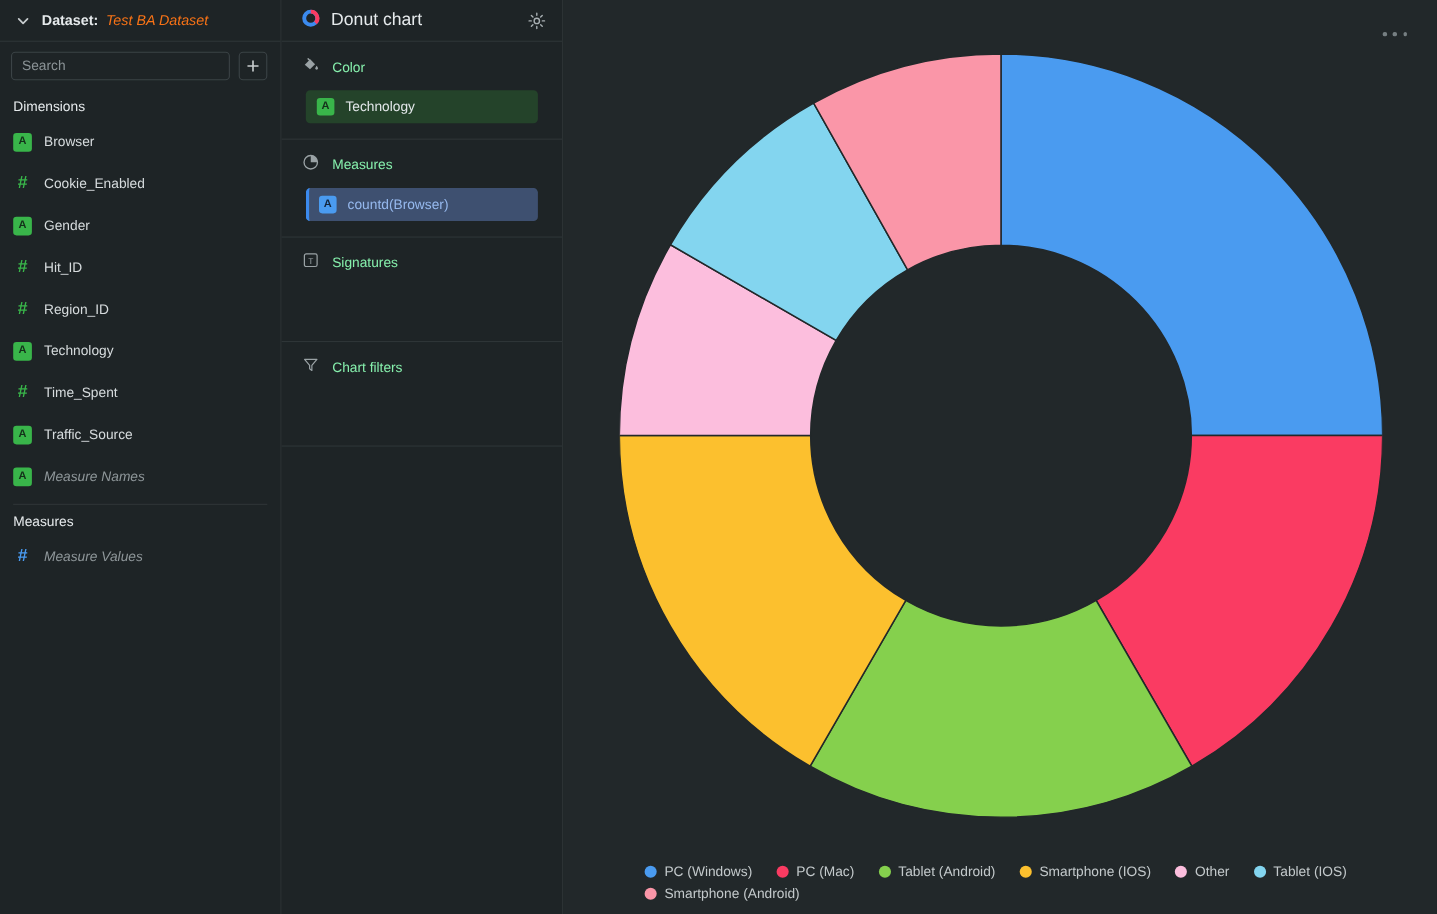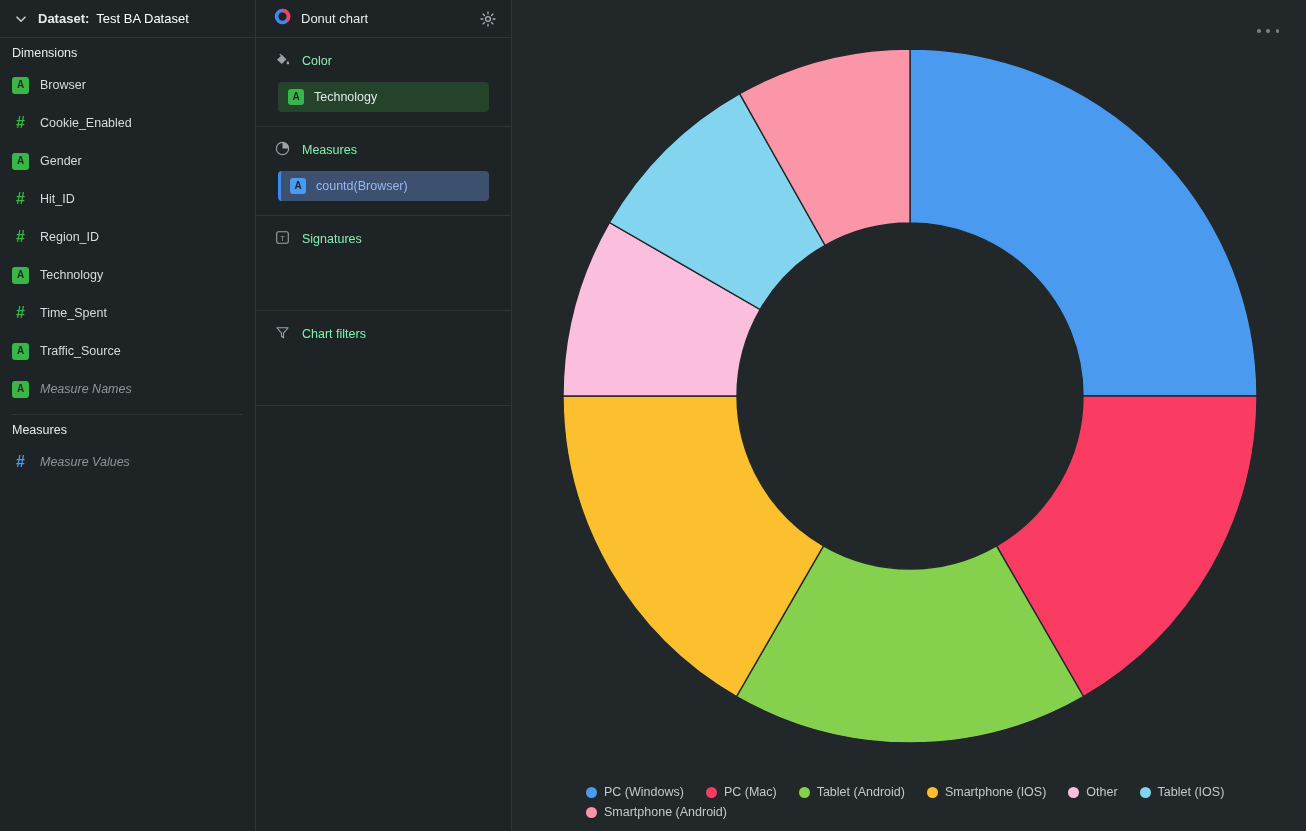--- a/index.html
+++ b/index.html
@@ -35,21 +35,21 @@
   .chev {
     width: 18px; height: 18px;
     margin-right: 8px;
     display: inline-flex; align-items: center; justify-content: center;
     color: #c7ccce;
   }
   .ds-label {
     font-size: 13px; font-weight: bold; color: #e6eaec;
     margin-right: 7px;
   }
-  .ds-value { font-size: 13px; color: #ffffff; }
+  .ds-value { font-size: 13px; color: #f97316; font-style: italic; }
 
   .search-row {
     display: flex; align-items: center;
     padding: 9px 12px 9px 10px;
     gap: 8px;
   }
   .search-input {
     flex: 1 1 auto;
     height: 26px;
     background: transparent;
@@ -122,21 +122,21 @@
     border-right: 1px solid #2e3537;
     display: flex; flex-direction: column;
     flex: 0 0 256px;
   }
   .chart-header {
     height: 38px; flex: 0 0 38px;
     display: flex; align-items: center;
     padding: 0 14px 0 18px;
     border-bottom: 1px solid #2e3537;
   }
-  .chart-title { font-size: 13px; color: #e6eaec; margin-left: 10px; flex: 1 1 auto; }
+  .chart-title { font-size: 16px; color: #e6eaec; margin-left: 10px; flex: 1 1 auto; }
   .gear { width: 18px; height: 18px; cursor: pointer; }
 
   .shelf { border-bottom: 1px solid #2e3537; padding: 12px 0 14px 0; }
   .shelf-head {
     display: flex; align-items: center;
     padding: 0 18px; gap: 11px;
     height: 22px;
   }
   .shelf-name { font-size: 12.5px; color: #86efac; }
   .pill-wrap { padding: 10px 22px 0 22px; }
@@ -201,20 +201,28 @@
     <div class="ds-header">
       <span class="chev">
         <svg width="14" height="14" viewBox="0 0 14 14" fill="none">
           <path d="M3 5.2 L7 9.2 L11 5.2" stroke="#c7ccce" stroke-width="1.6" stroke-linecap="round" stroke-linejoin="round"></path>
         </svg>
       </span>
       <span class="ds-label">Dataset:</span>
       <span class="ds-value">Test BA Dataset</span>
     </div>
 
+    <div class="search-row">
+      <input class="search-input" type="text" placeholder="Search" style="">
+      <button class="add-btn">
+        <svg width="12" height="12" viewBox="0 0 12 12">
+          <path d="M6 1.5 V10.5 M1.5 6 H10.5" stroke="#c7ccce" stroke-width="1.5" stroke-linecap="round"></path>
+        </svg>
+      </button>
+    </div>
 
     <div class="group-title">Dimensions</div>
     <div id="dimensions-list">
         <div class="field-row">
           <span class="ic ic-abc">A</span>
           <span class="field-label">Browser</span>
         </div>
         <div class="field-row">
           <span class="ic ic-hash">#</span>
           <span class="field-label">Cookie_Enabled</span>

